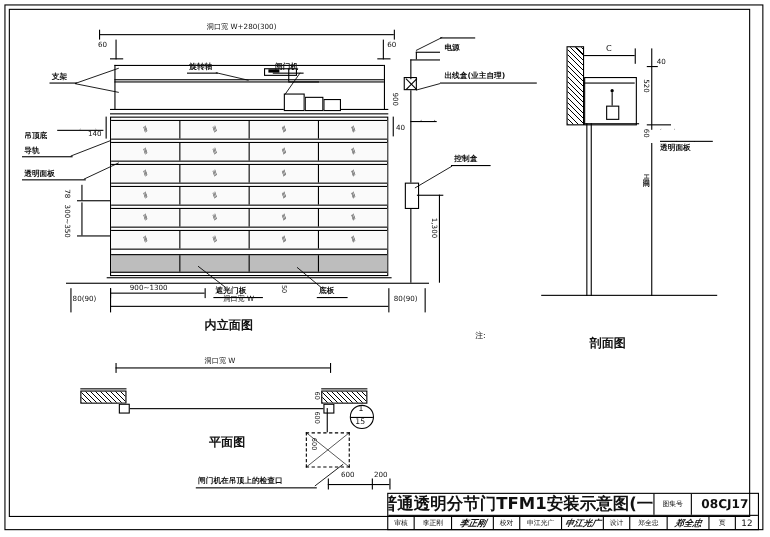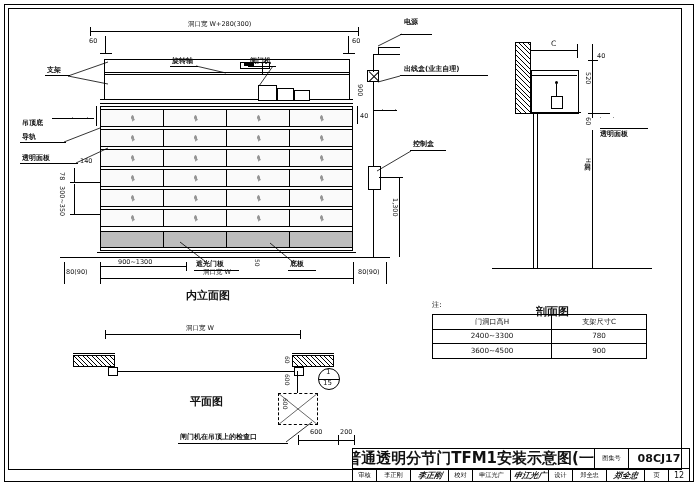--- a/index.html
+++ b/index.html
@@ -226,21 +226,21 @@
       </div>
     </div>
 
     <div class="ln h2" style="left:97px;top:252px;width:259px;"></div>
     <div class="ln h" style="left:60px;top:257px;width:330px;"></div>
 
     <div class="tri-open" style="left:72px;top:111px;width:14px;height:7px;"></div>
     <div class="ln h" style="left:52px;top:118px;width:42px;"></div>
     <div class="lbl cn" style="left:22px;top:120px;text-align:center;">吊顶底</div>
 
-    <div class="lbl num" style="left:80px;top:119px;margin-top:39px;">140</div>
+    <div class="lbl num" style="left:80px;top:119px;">140</div>
     <div class="ln v" style="left:96px;top:106px;height:20px;"></div>
 
     <div class="lbl cn" style="left:22px;top:134px;">导轨</div>
     <div class="ln h" style="left:20px;top:142px;width:46px;"></div>
     <svg style="position:absolute;left:64px;top:126px;width:40px;height:18px;">
       <path d="M0,16 L36,2" stroke="#000" stroke-width="0.8" fill="none"></path>
     </svg>
 
     <div class="lbl cn" style="left:22px;top:155px;">透明面板</div>
     <div class="ln h" style="left:20px;top:163px;width:58px;"></div>
@@ -253,21 +253,21 @@
     <div class="ln h" style="left:70px;top:182px;width:30px;"></div>
     <div class="lbl vnum" style="left:58px;top:186px;">300~350</div>
     <div class="ln v" style="left:74px;top:184px;height:30px;"></div>
     <div class="ln h" style="left:70px;top:214px;width:30px;"></div>
 
     <div class="lbl num" style="left:360px;top:113px;">40</div>
     <div class="ln v" style="left:357px;top:106px;height:18px;"></div>
 
     <div class="lbl vnum" style="left:356px;top:84px;">900</div>
 
-    <div class="lbl cn" style="left:404px;top:19px;">电源</div>
+    <div class="lbl cn" style="left:404px;top:40px;">电源</div>
     <div class="ln h" style="left:400px;top:34px;width:32px;"></div>
     <svg style="position:absolute;left:378px;top:32px;width:26px;height:16px;">
       <path d="M0,14 L24,2" stroke="#000" stroke-width="0.8" fill="none"></path>
     </svg>
     <div class="ln h" style="left:378px;top:47px;width:22px;"></div>
     <div class="ln v" style="left:378px;top:47px;height:7px;"></div>
     <div class="ln h" style="left:373px;top:54px;width:27px;"></div>
     <div class="ln v" style="left:373px;top:54px;height:18px;"></div>
     <div class="xbox" style="left:367px;top:70px;width:12px;height:12px;"></div>
     <div class="lbl cn" style="left:404px;top:66px;">出线盒(业主自理)</div>
@@ -400,36 +400,20 @@
     <div class="ln h" style="left:178px;top:443px;width:110px;"></div>
     <svg style="position:absolute;left:286px;top:420px;width:28px;height:24px;">
       <path d="M0,22 L26,2" stroke="#000" stroke-width="0.8" fill="none"></path>
     </svg>
 
     <div class="lbl ttl-view" style="left:190px;top:396px;">平面图</div>
   </div>
 
   <div id="notes">
     <div class="nline">注:</div>
-    <table class="ctable">
-      <tbody>
-          <tr>
-        <th>门洞口高H</th>
-        <th>支架尺寸C</th>
-      </tr>
-      <tr>
-        <td>2400~3300</td>
-        <td>780</td>
-      </tr>
-      <tr>
-        <td>3600~4500</td>
-        <td>900</td>
-      </tr>
-    </tbody>
-      </table>
   </div>
 
   <div id="titleblock">
     <div id="tb-top">
       <div class="tbc" style="width:242px;">
         <span class="title-big">普通透明分节门TFM1安装示意图(一)</span>
       </div>
       <div class="tbc" style="width:34px;">图集号</div>
       <div class="tbc" style="flex:1;font-size:11px;font-weight:bold;">08CJ17</div>
     </div>

